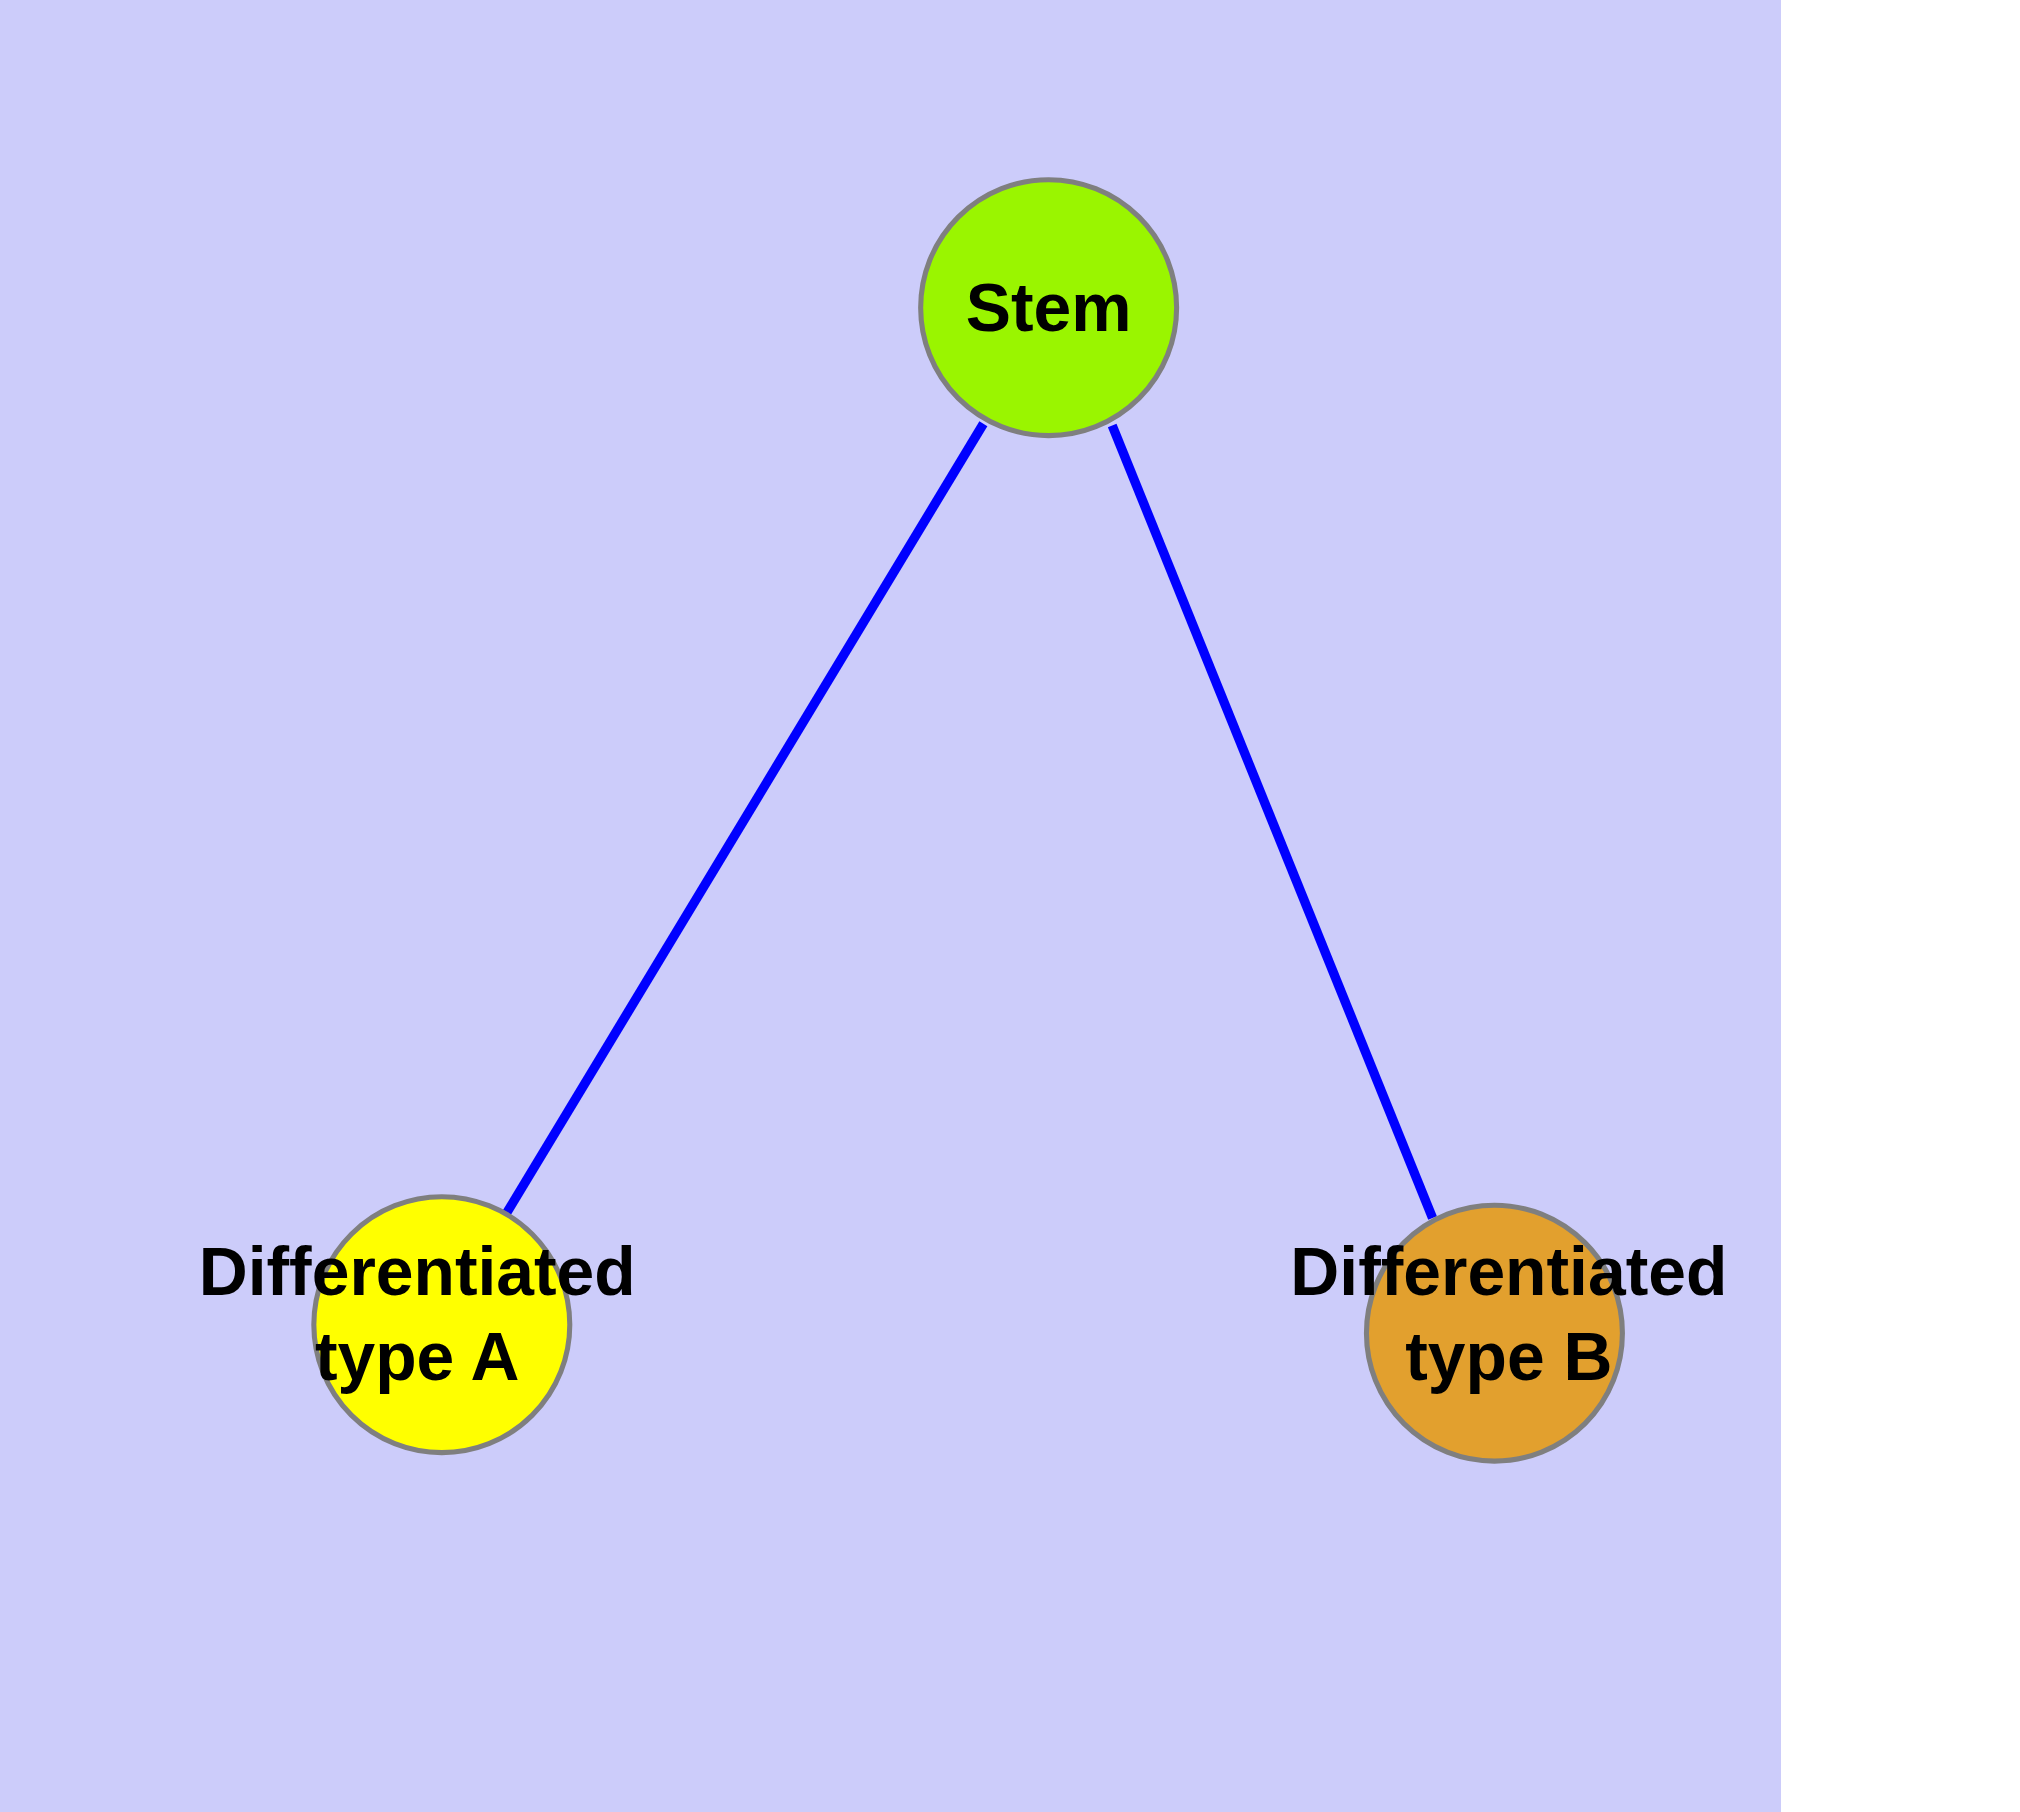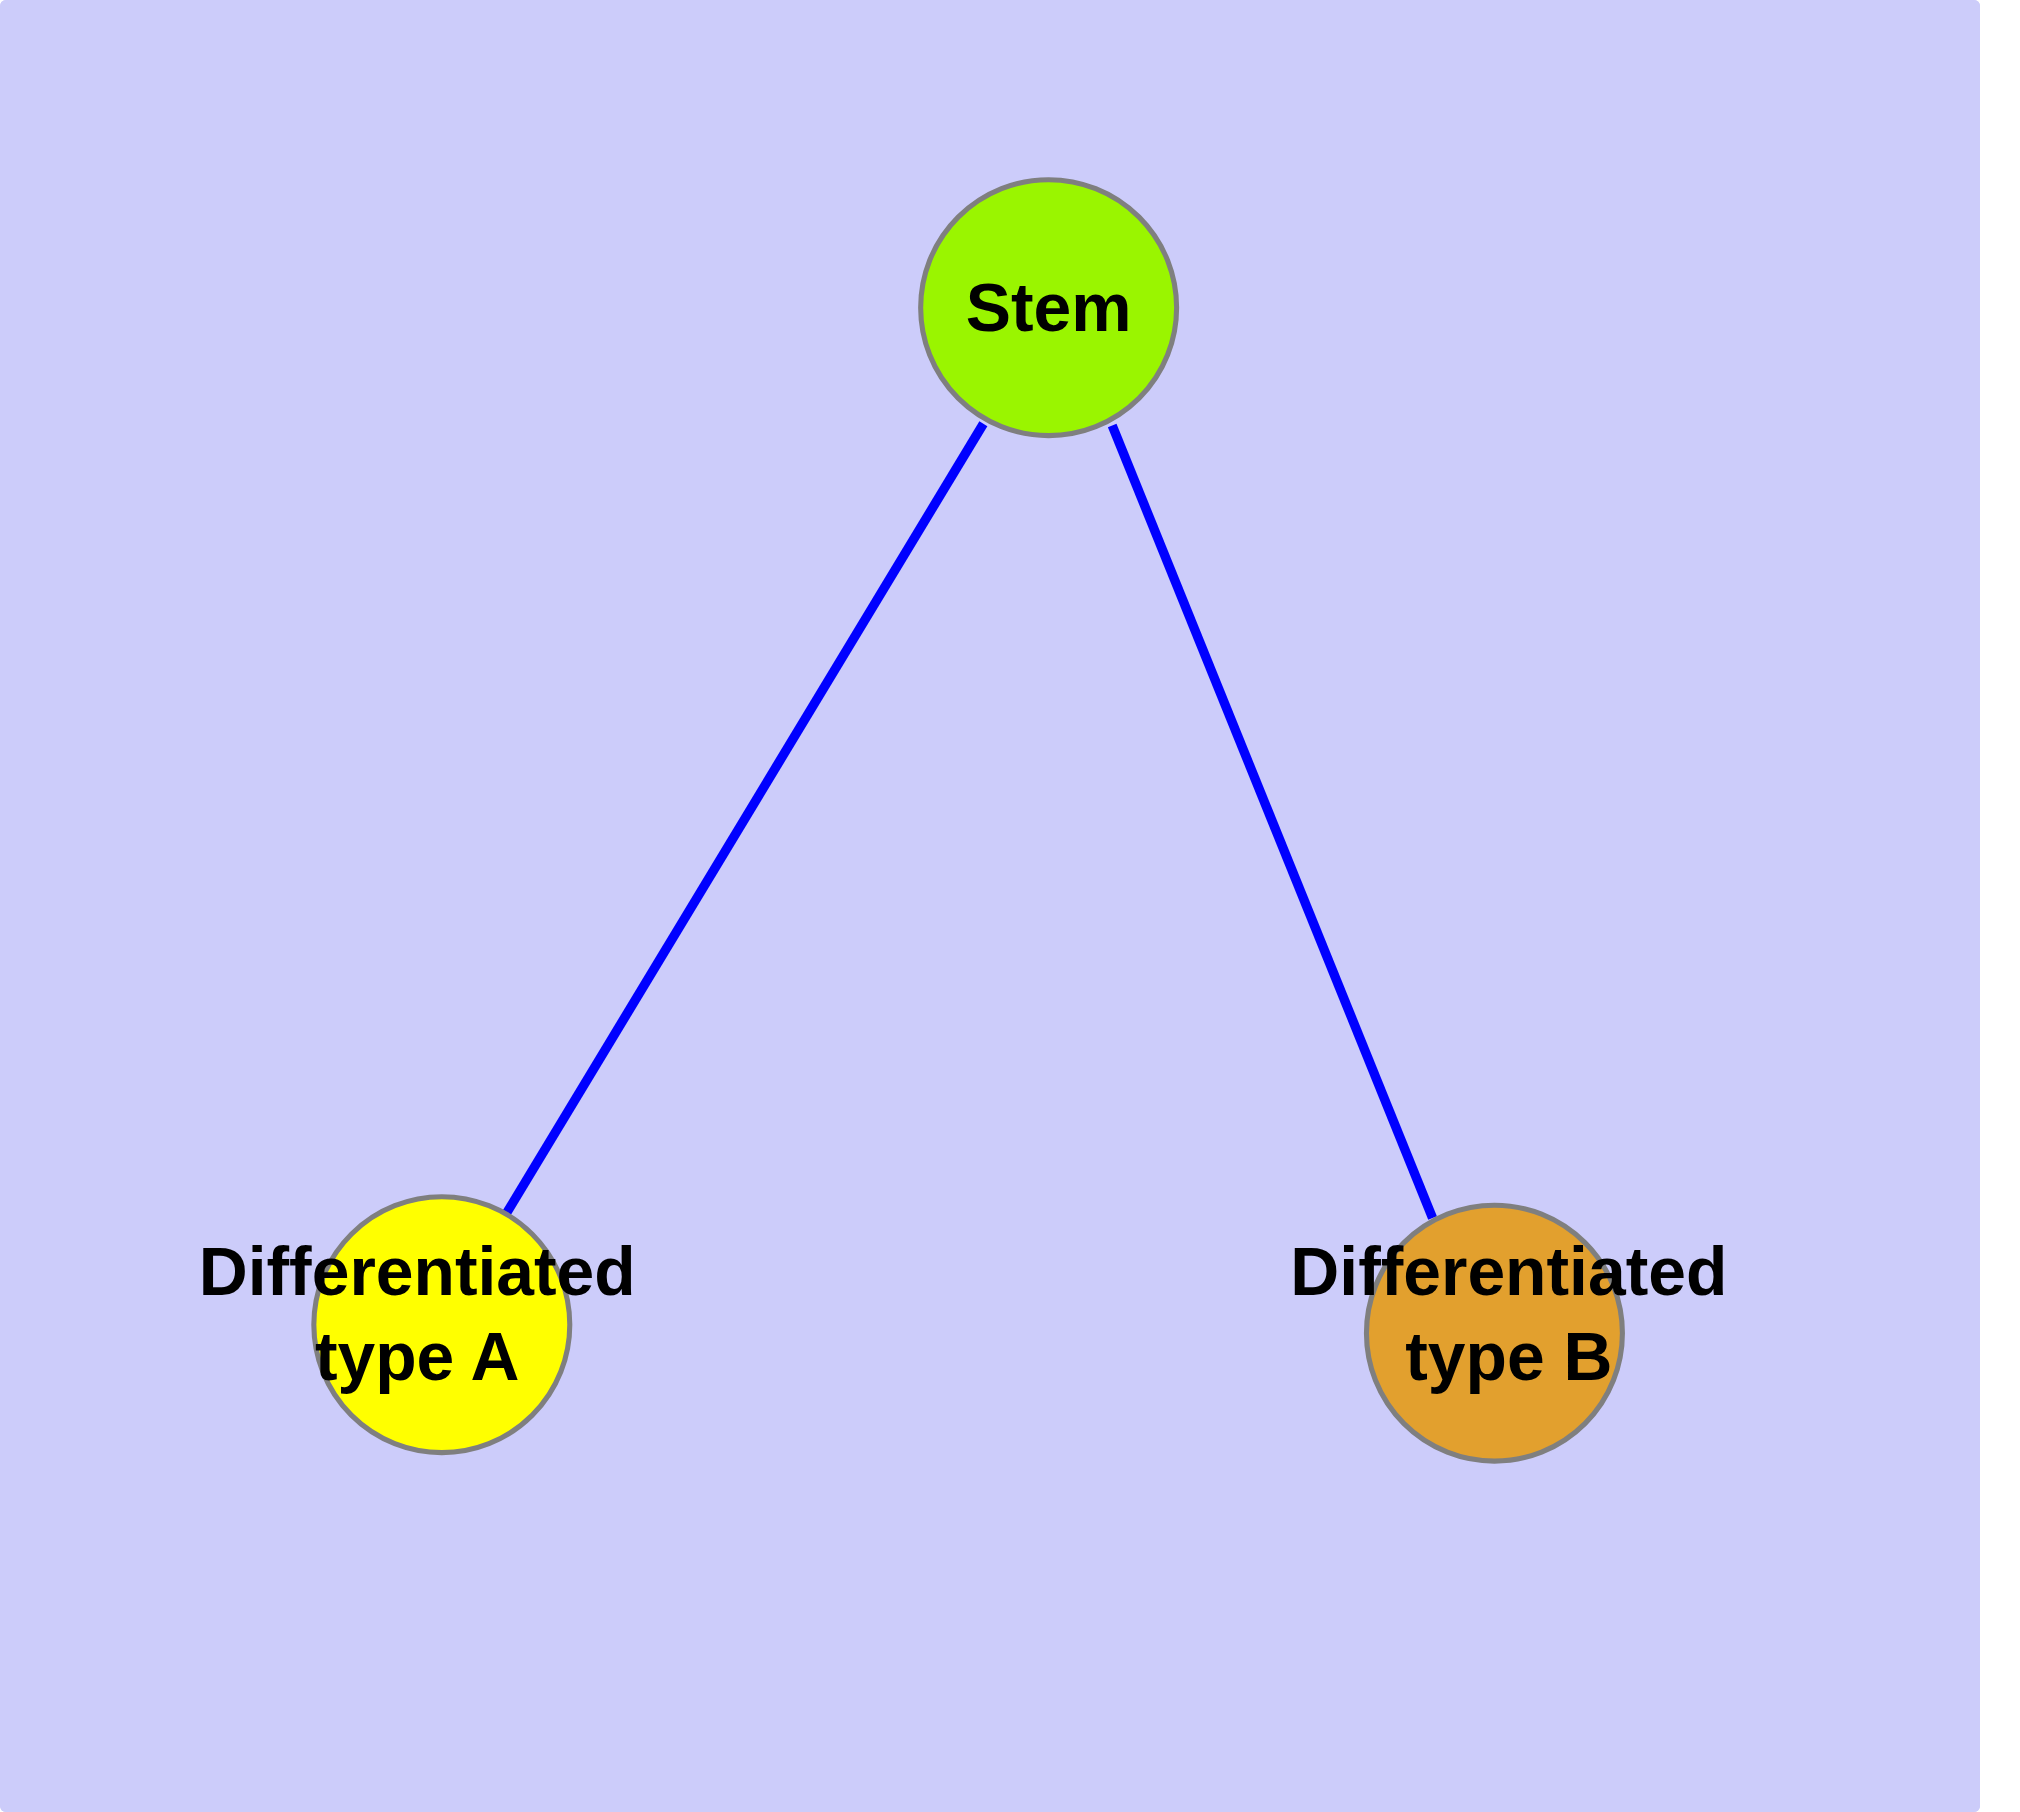--- a/index.html
+++ b/index.html
@@ -25,21 +25,21 @@
   .node-label {
     font-family: "Liberation Sans", sans-serif;
     font-weight: bold;
     fill: #000000;
     text-anchor: middle;
   }
 </style>
 </head>
 <body>
 
-<div id="canvas" style="width: 1980px; height: 1812px; background: rgb(204, 204, 250); border-radius: 6px;">
+<div id="canvas" style="width: 1781px; height: 1812px; background: rgb(204, 204, 250);">
   <svg id="graph-svg" viewBox="0 0 2384 2138" xmlns="http://www.w3.org/2000/svg" style="width: 2021px; height: 1812px;">
 
     <rect id="bg-rect" x="0" y="0" width="2384" height="2138" fill="#ccccfa"></rect>
 
     <g id="edges-layer">
         <line x1="1160" y1="500" x2="597" y2="1432" stroke="#0000ff" stroke-width="11" stroke-linecap="butt"></line>
         <line x1="1312" y1="502" x2="1690" y2="1437" stroke="#0000ff" stroke-width="11" stroke-linecap="butt"></line>
       </g>
     <g id="nodes-layer">
         <circle cx="1237" cy="363" r="151" fill="#9af500" stroke="#7f7f7f" stroke-width="6"></circle>

